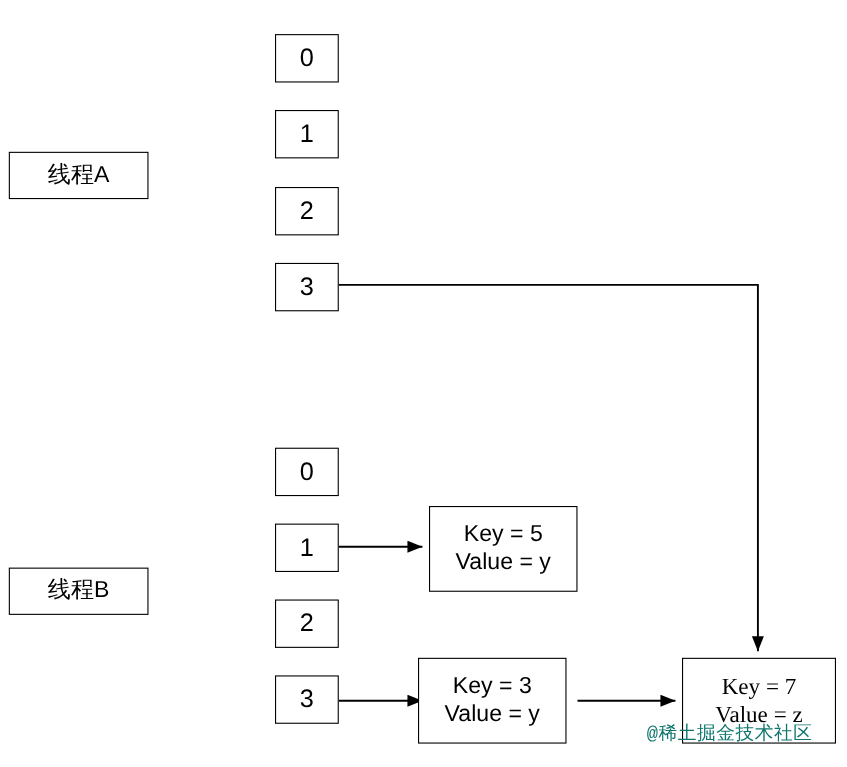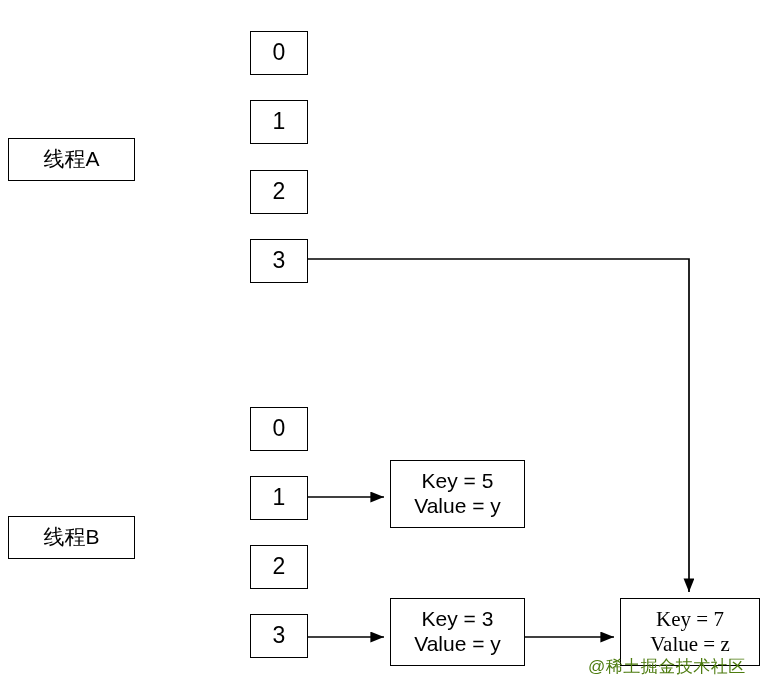--- a/index.html
+++ b/index.html
@@ -33,21 +33,21 @@
     height: 44px;
     font-size: 23px;
   }
   .thread-box {
     width: 127px;
     height: 43px;
     font-size: 21px;
   }
   .kv-box {
     width: 135px;
-    height: 68px;
+    height: 78px;
     font-size: 21px;
     flex-direction: column;
   }
   .kv-box .kv-line {
     display: block;
   }
   .kv-box-wide {
     width: 140px;
   }
   #edges {
@@ -56,24 +56,24 @@
     top: 0;
     width: 770px;
     height: 697px;
     pointer-events: none;
   }
   .watermark {
     position: absolute;
     left: 588px;
     top: 655px;
     font-size: 17px;
-    color: #4d7c0f;
+    color: #0f766e;
     letter-spacing: 0.5px;
     white-space: nowrap;
-    font-family: Liberation Sans, sans-serif;
+    font-family: Liberation Mono, monospace;
   }
 </style>
 </head>
 <body>
 
 <div id="canvas">
 
   <svg id="edges" viewBox="0 0 770 697" xmlns="http://www.w3.org/2000/svg">
     <defs>
       <marker id="arrowhead" markerWidth="9" markerHeight="9" refX="8" refY="3.2" orient="auto" markerUnits="strokeWidth">
@@ -102,21 +102,21 @@
   <div class="box idx-box" style="left:250px; top:407px;">0</div>
   <div class="box idx-box" style="left:250px; top:476px;">1</div>
   <div class="box idx-box" style="left:250px; top:545px;">2</div>
   <div class="box idx-box" style="left:250px; top:614px;">3</div>
 
   <div class="box kv-box" style="left:390px; top:460px;">
     <span class="kv-line">Key = 5</span>
     <span class="kv-line">Value = y</span>
   </div>
 
-  <div class="box kv-box" style="left:390px; top:598px;">
+  <div class="box kv-box" style="left:380px; top:598px;">
     <span class="kv-line">Key = 3</span>
     <span class="kv-line">Value = y</span>
   </div>
 
   <div class="box kv-box kv-box-wide" style="left:620px; top:598px;font-family:Liberation Serif, serif;">
     <span class="kv-line">Key = 7</span>
     <span class="kv-line">Value = z</span>
   </div>
 
   <div class="watermark">@稀土掘金技术社区</div>

